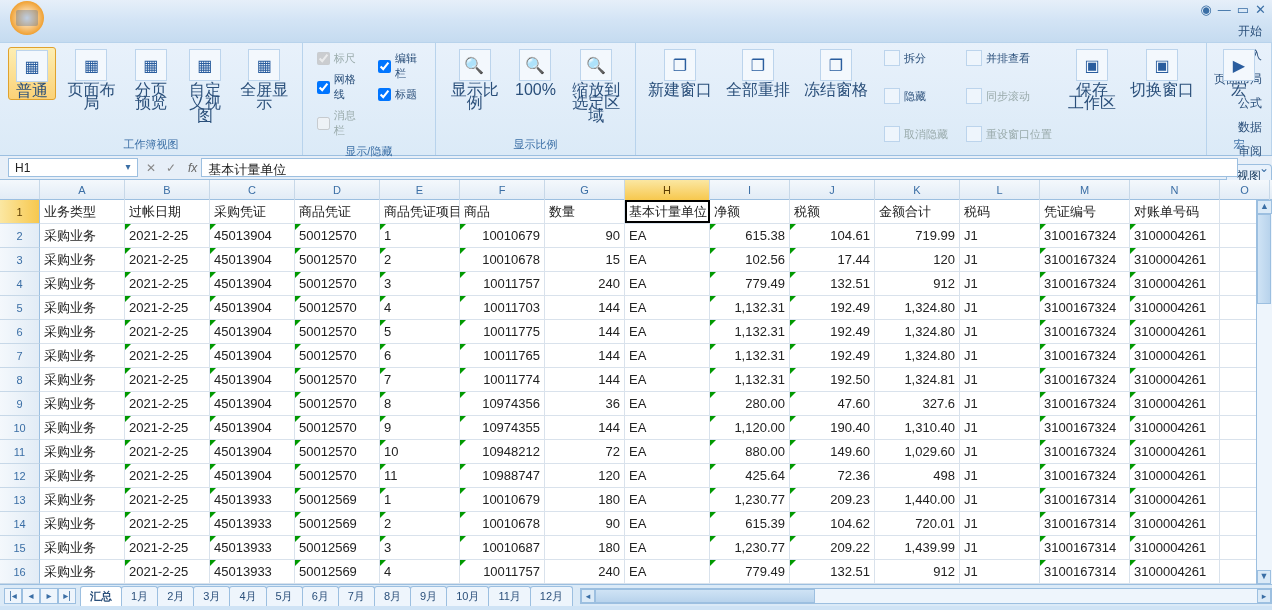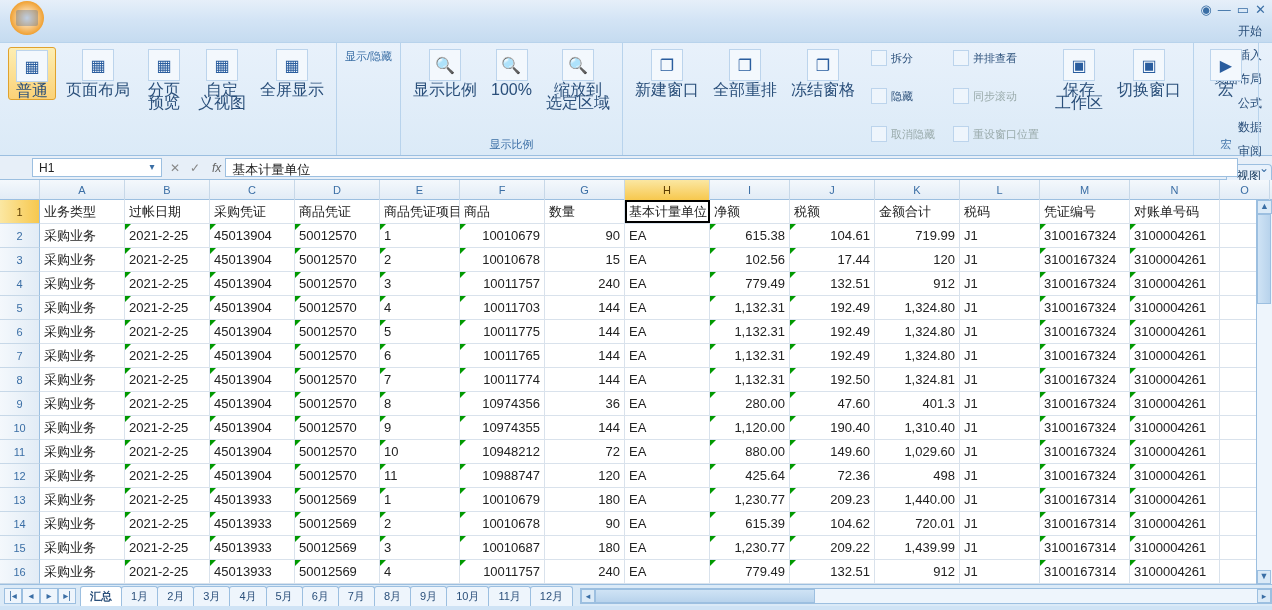--- a/index.html
+++ b/index.html
@@ -30,21 +30,21 @@
   .chk { display:flex; align-items:center; gap:4px; font-size:11px; color:#2a4f7a; }
   .chk input { width:13px; height:13px; }
   .chk.dis { color:#9aa; }
   .smallrow { display:flex; flex-direction:column; gap:20px; padding:2px 4px; }
   .smallbtn { display:flex; align-items:center; gap:4px; font-size:11px; color:#2a4f7a; cursor:pointer; padding:1px 2px; white-space:nowrap; }
   .smallbtn.dis { color:#9aa; }
   .smallbtn .sic { width:16px; height:16px; background:#eef5fc; border:1px solid #bcd4ec; display:inline-block; }
 
   
   .fbar { height:24px; background:#e7eff8; border-bottom:1px solid #9cbfe0; display:flex; align-items:stretch; }
-  .namebox { width:130px; border:1px solid #9cbfe0; margin:2px 0 2px 32px; background:#fff; display:flex; align-items:center; padding:0 6px; font-size:12px; position:relative; }
+  .namebox { width:130px; border:1px solid #9cbfe0; margin:2px 0 2px 8px; background:#fff; display:flex; align-items:center; padding:0 6px; font-size:12px; position:relative; }
   .namebox .dd { position:absolute; right:2px; top:2px; width:14px; height:14px; color:#3a6ea5; font-size:10px; text-align:center; }
   .fxbtns { display:flex; align-items:center; gap:2px; padding:0 4px; }
   .fxbtns span { width:18px; text-align:center; color:#888; font-size:12px; }
   .fxlabel { font-style:italic; color:#666; padding:0 4px; align-self:center; }
   .finput { flex:1; border:1px solid #9cbfe0; margin:2px 18px 2px 0; background:#fff; padding:2px 6px; font-size:13px; }
   .expand { width:16px; color:#3a6ea5; align-self:center; text-align:center; }
 
   
   .gridwrap { position:relative; height:404px; background:#fff; }
   .colheads { display:flex; height:20px; background:linear-gradient(#f4f8fc,#e2ecf6); border-bottom:1px solid #9cbfe0; }
@@ -132,22 +132,49 @@
         </div>
         <div class="bigbtn">
           <div class="ic">▦</div>
           <span>自定<br>义视图</span>
         </div>
         <div class="bigbtn">
           <div class="ic">▦</div>
           <span>全屏显示</span>
         </div>
       </div>
+    <div class="group-label">工作簿视图</div>
   </div>
   <div class="group">
+    <div class="group-body" id="g2body">
+        <div class="chkcol">
+          <label class="chk dis">
+            <input type="checkbox" checked="" disabled="" style="">
+            <span>标尺</span>
+          </label>
+          <label class="chk">
+            <input type="checkbox" checked="" style="">
+            <span>网格线</span>
+          </label>
+          <label class="chk dis">
+            <input type="checkbox" disabled="" style="">
+            <span>消息栏</span>
+          </label>
+        </div>
+        <div class="chkcol">
+          <label class="chk">
+            <input type="checkbox" checked="" style="">
+            <span>编辑栏</span>
+          </label>
+          <label class="chk">
+            <input type="checkbox" checked="" style="">
+            <span>标题</span>
+          </label>
+        </div>
+      </div>
     <div class="group-label">显示/隐藏</div>
   </div>
   <div class="group">
     <div class="group-body" id="g3body">
         <div class="bigbtn">
           <div class="ic">🔍</div>
           <span>显示比例</span>
         </div>
         <div class="bigbtn">
           <div class="ic">🔍</div>
@@ -415,21 +442,21 @@
         <div class="cell cA">采购业务</div>
         <div class="cell cB greentick">2021-2-25</div>
         <div class="cell cC greentick">45013904</div>
         <div class="cell cD greentick">50012570</div>
         <div class="cell cE greentick">8</div>
         <div class="cell cF num greentick">10974356</div>
         <div class="cell cG num">36</div>
         <div class="cell cH">EA</div>
         <div class="cell cI num greentick">280.00</div>
         <div class="cell cJ num greentick">47.60</div>
-        <div class="cell cK num">401.3</div>
+        <div class="cell cK num">327.6</div>
         <div class="cell cL">J1</div>
         <div class="cell cM greentick">3100167324</div>
         <div class="cell cN greentick">3100004261</div>
         <div class="cell cO"></div>
       </div>
       <div class="row">
         <div class="cell cA">采购业务</div>
         <div class="cell cB greentick">2021-2-25</div>
         <div class="cell cC greentick">45013904</div>
         <div class="cell cD greentick">50012570</div>

